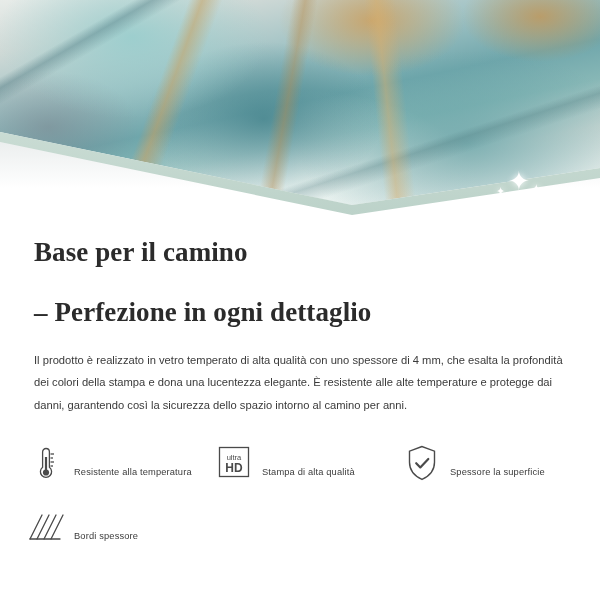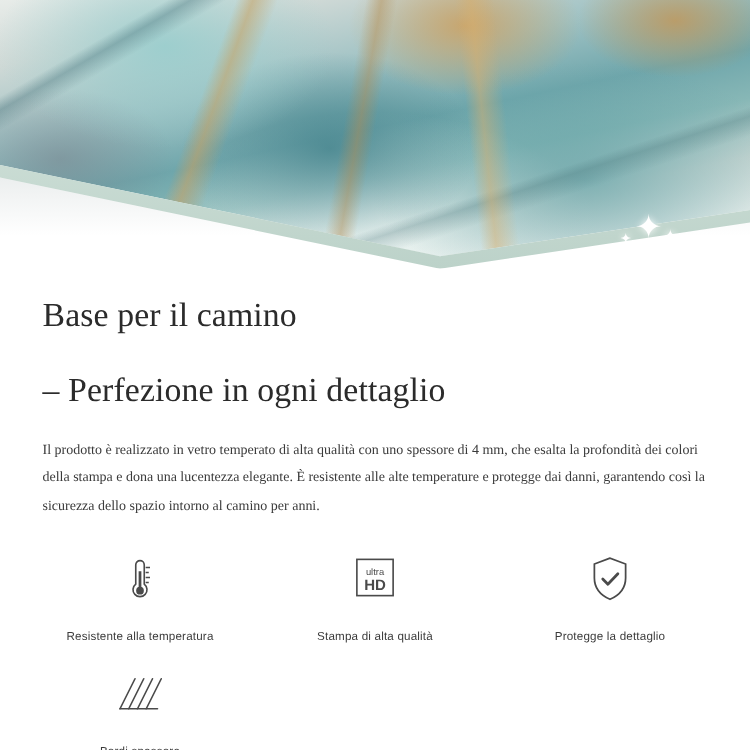--- a/index.html
+++ b/index.html
@@ -81,47 +81,46 @@
   .sparkle.s2 { left: 530px; top: 182px; font-size: 15px; }
   .sparkle.s3 { left: 496px; top: 186px; font-size: 11px; }
 
   
   .content { padding: 0 34px; }
   .title {
     margin: 20px 0 0 0;
     font-family: "Liberation Serif", serif;
     font-size: 27px;
     line-height: 1.33;
-    font-weight: 400;
+    font-weight: 700;
     color: #2b2b2b;
     letter-spacing: 0.1px;
   }
   .title .line2 { display: block; margin-top: 24px; }
 
   .paragraph {
     margin: 18px 0 0 0;
     font-size: 11.2px;
     line-height: 2.0;
     color: #3a3a3a;
     max-width: 540px;
     text-align: left;
-    font-family: Liberation Serif, serif;
   }
 
   
   .features {
     margin-top: 24px;
     display: grid;
     grid-template-columns: repeat(3, 1fr);
     grid-row-gap: 18px;
     padding: 0 18px;
   }
   .feature {
     display: flex;
-    flex-direction: column;
+    flex-direction: row;
     align-items: center;
     justify-content: flex-start;
   }
   .feature-icon {
     height: 46px;
     width: 56px;
     display: flex;
     align-items: center;
     justify-content: center;
   }
@@ -184,21 +183,21 @@
       <span class="feature-label">Stampa di alta qualità</span>
     </div>
 
     <div class="feature">
       <span class="feature-icon">
         <svg width="36" height="40" viewBox="0 0 36 40">
           <path d="M18 3.5 5.5 8.2v11.1c0 8.1 5.3 13.9 12.5 17.1 7.2-3.2 12.5-9 12.5-17.1V8.2L18 3.5z" fill="none" stroke="#4a4a4a" stroke-width="1.4"></path>
           <path d="M12.2 20.2l4.1 4.2 8-8.4" fill="none" stroke="#4a4a4a" stroke-width="2.2" stroke-linecap="round" stroke-linejoin="round"></path>
         </svg>
       </span>
-      <span class="feature-label">Protegge la dettaglio</span>
+      <span class="feature-label">Spessore la superficie</span>
     </div>
 
 
     <div class="feature">
       <span class="feature-icon">
         <svg width="40" height="34" viewBox="0 0 40 34" stroke="#4a4a4a" stroke-width="1.3" fill="none" stroke-linecap="round">
           <path d="M4 29 L16 5"></path>
           <path d="M11 29 L23 5"></path>
           <path d="M18 29 L30 5"></path>
           <path d="M25 29 L37 5"></path>

